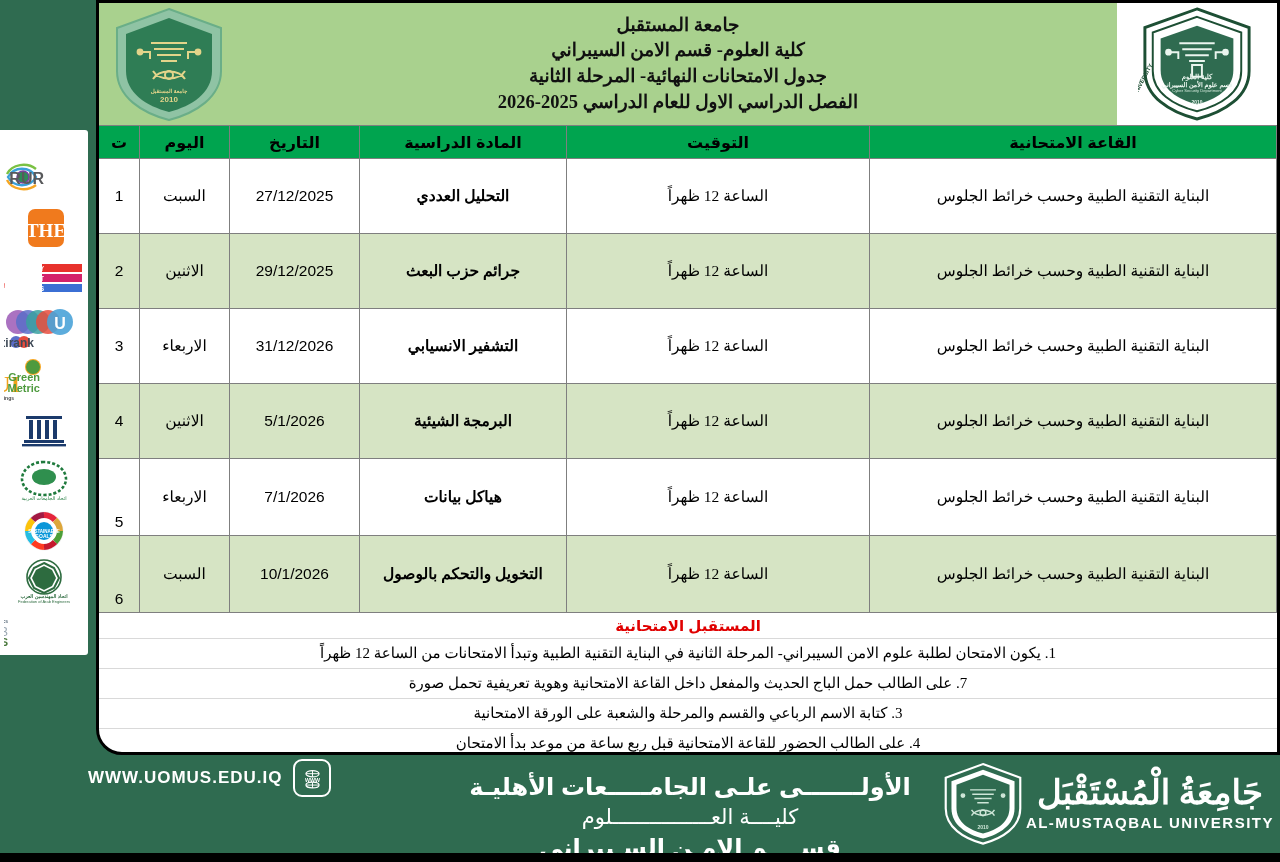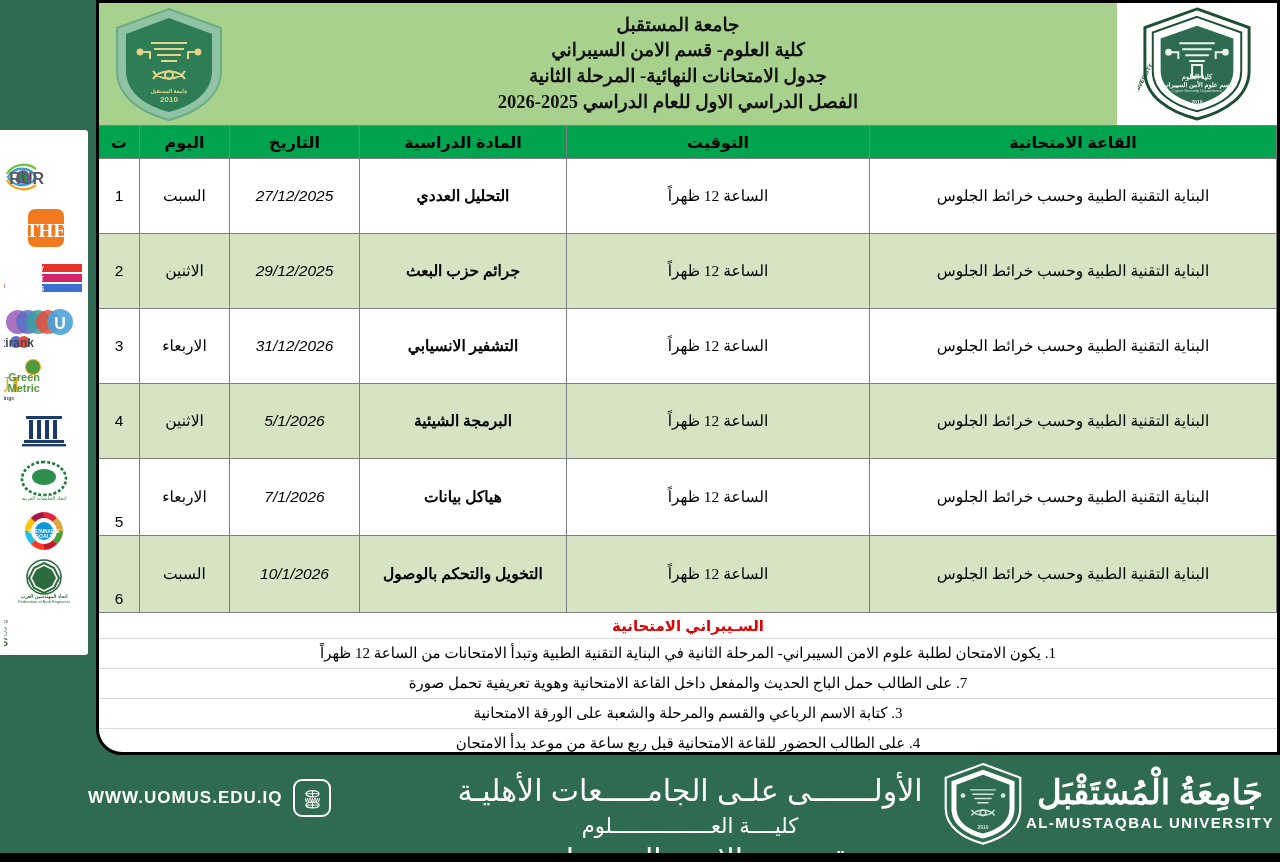--- a/index.html
+++ b/index.html
@@ -78,21 +78,21 @@
     font-family:"Liberation Sans","DejaVu Sans",sans-serif;
   }
   table.sched td{
     border:1px solid #7f7f7f;
     height:70px;text-align:center;vertical-align:middle;
     font-size:15.5px;color:#000;padding:2px 6px;
   }
   tr.alt td{background:#d6e4c4;}
   tr.norm td{background:#ffffff;}
   td.subj{font-weight:bold;font-size:16px;}
-  td.date{font-family:"Liberation Sans","DejaVu Sans",sans-serif;font-size:16px;font-style:italic;}
+  td.date{font-family:"Liberation Sans","DejaVu Sans",sans-serif;font-size:16px;}
   td.num{font-family:"Liberation Sans","DejaVu Sans",sans-serif;font-size:16px;}
   td.num.bottom{vertical-align:bottom;padding-bottom:4px;}
 
   
   .instr-title{
     text-align:center;color:#e00000;font-weight:bold;font-size:15px;
     padding:4px 0 3px;border-bottom:1px solid #d9d9d9;
     font-family:"Liberation Sans","DejaVu Sans",sans-serif;
   }
   .instr-row{
@@ -102,35 +102,35 @@
     white-space:nowrap;
   }
   .instr-row:last-child{border-bottom:none;}
 
   
   .footer{
     position:absolute;left:0;bottom:0;width:1280px;height:107px;
     background:#2f6b50;display:flex;align-items:center;
   }
   .f-contact{
-    position:absolute;left:88px;top:24px;
+    position:absolute;left:88px;top:4px;
     display:flex;flex-direction:column;gap:10px;
   }
   .f-line{display:flex;align-items:center;gap:11px;}
   .f-badge{
     width:34px;height:34px;border:2px solid #fff;border-radius:9px;
     display:flex;align-items:center;justify-content:center;flex:0 0 34px;
   }
   .f-txt{color:#fff;font-weight:bold;font-size:17px;letter-spacing:1px;
     font-family:"Liberation Sans","DejaVu Sans",sans-serif;}
   .f-center{
     position:absolute;left:410px;top:16px;width:560px;
     text-align:center;color:#fff;direction:rtl;line-height:1.35;
   }
-  .f-center div{font-weight:normal;font-size:30px;white-space:nowrap;}
+  .f-center div{font-weight:bold;font-size:24px;white-space:nowrap;}
   .f-center div.thin{font-weight:normal;font-size:21px;}
   .f-brand{
     position:absolute;right:6px;top:6px;
     display:flex;align-items:center;
   }
   .f-brand-txt{display:flex;flex-direction:column;align-items:center;color:#fff;}
   .f-brand-ar{font-size:34px;font-weight:bold;line-height:1;
     font-family:"Liberation Serif","DejaVu Serif",serif;}
   .f-brand-en{font-size:15px;font-weight:bold;letter-spacing:1.5px;margin-top:4px;
     font-family:"Liberation Sans","DejaVu Sans",sans-serif;}
@@ -372,21 +372,21 @@
             <td>الساعة 12 ظهراً</td>
             <td class="subj">التخويل والتحكم بالوصول</td>
             <td class="date">10/1/2026</td>
             <td class="day">السبت</td>
             <td class="num bottom">6</td>
           </tr>
         </tbody>
     </table>
 
     <div>
-      <div class="instr-title">السـيبراني الامتحانية</div>
+      <div class="instr-title">المستقبل الامتحانية</div>
       <div class="instr-row">1. يكون الامتحان لطلبة علوم الامن السيبراني- المرحلة الثانية في البناية التقنية الطبية  وتبدأ الامتحانات من الساعة 12 ظهراً</div>
       <div class="instr-row">7. على الطالب حمل الباج الحديث والمفعل داخل القاعة الامتحانية وهوية تعريفية تحمل صورة</div>
       <div class="instr-row">3. كتابة الاسم الرباعي والقسم والمرحلة والشعبة على الورقة الامتحانية</div>
       <div class="instr-row">4. على الطالب الحضور للقاعة الامتحانية قبل ربع ساعة من موعد بدأ الامتحان</div>
 
     </div>
 
   </div>
 
   <div class="footer">

